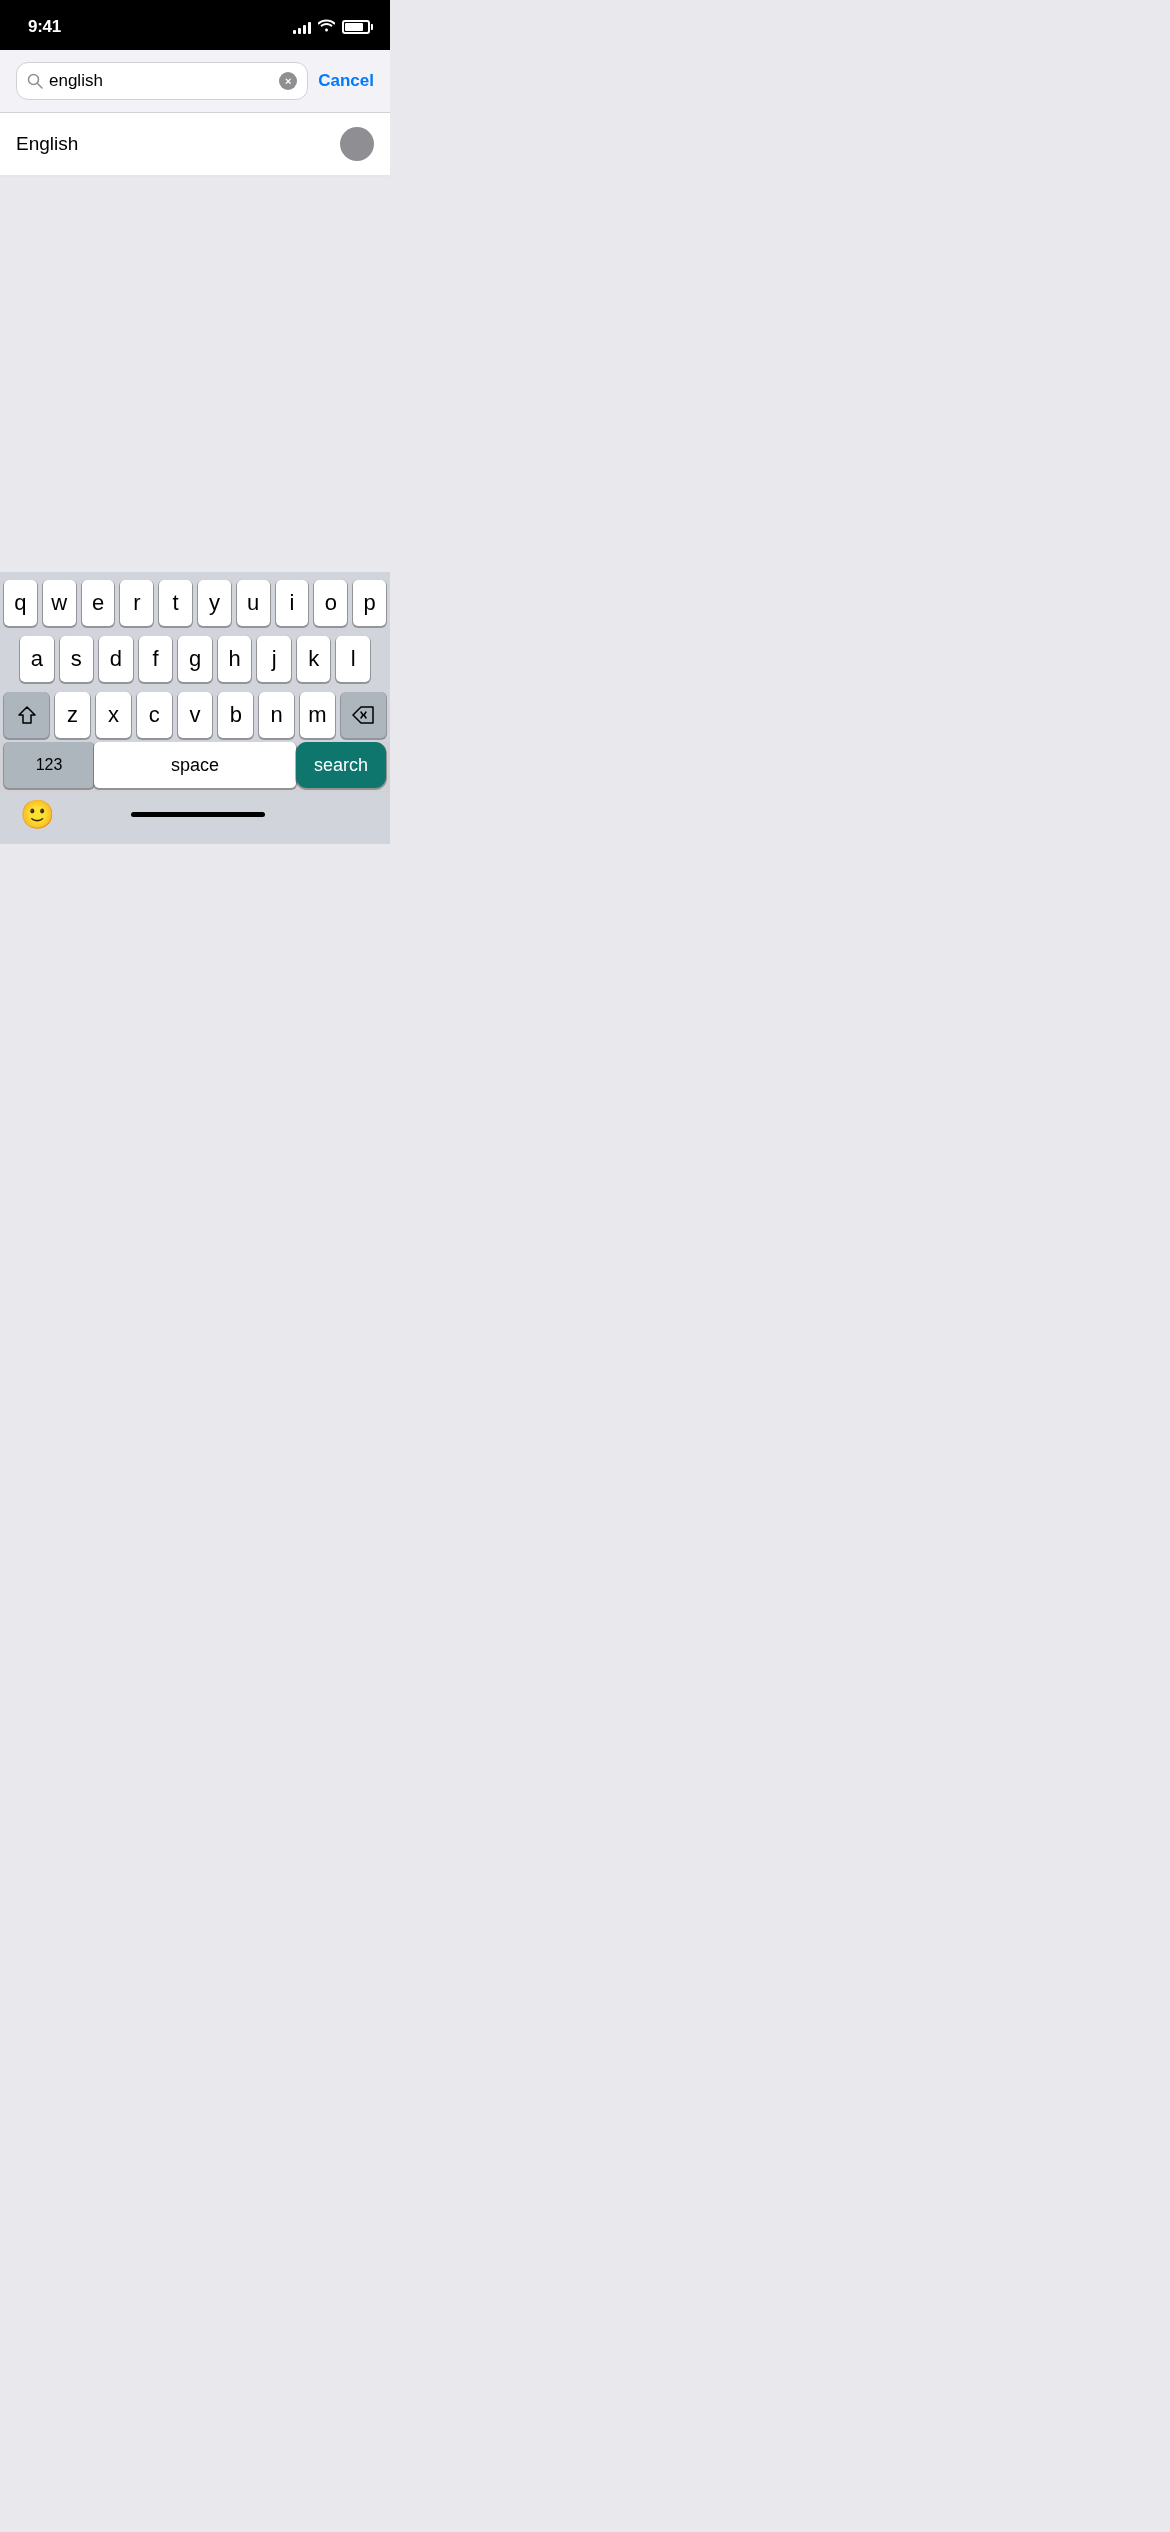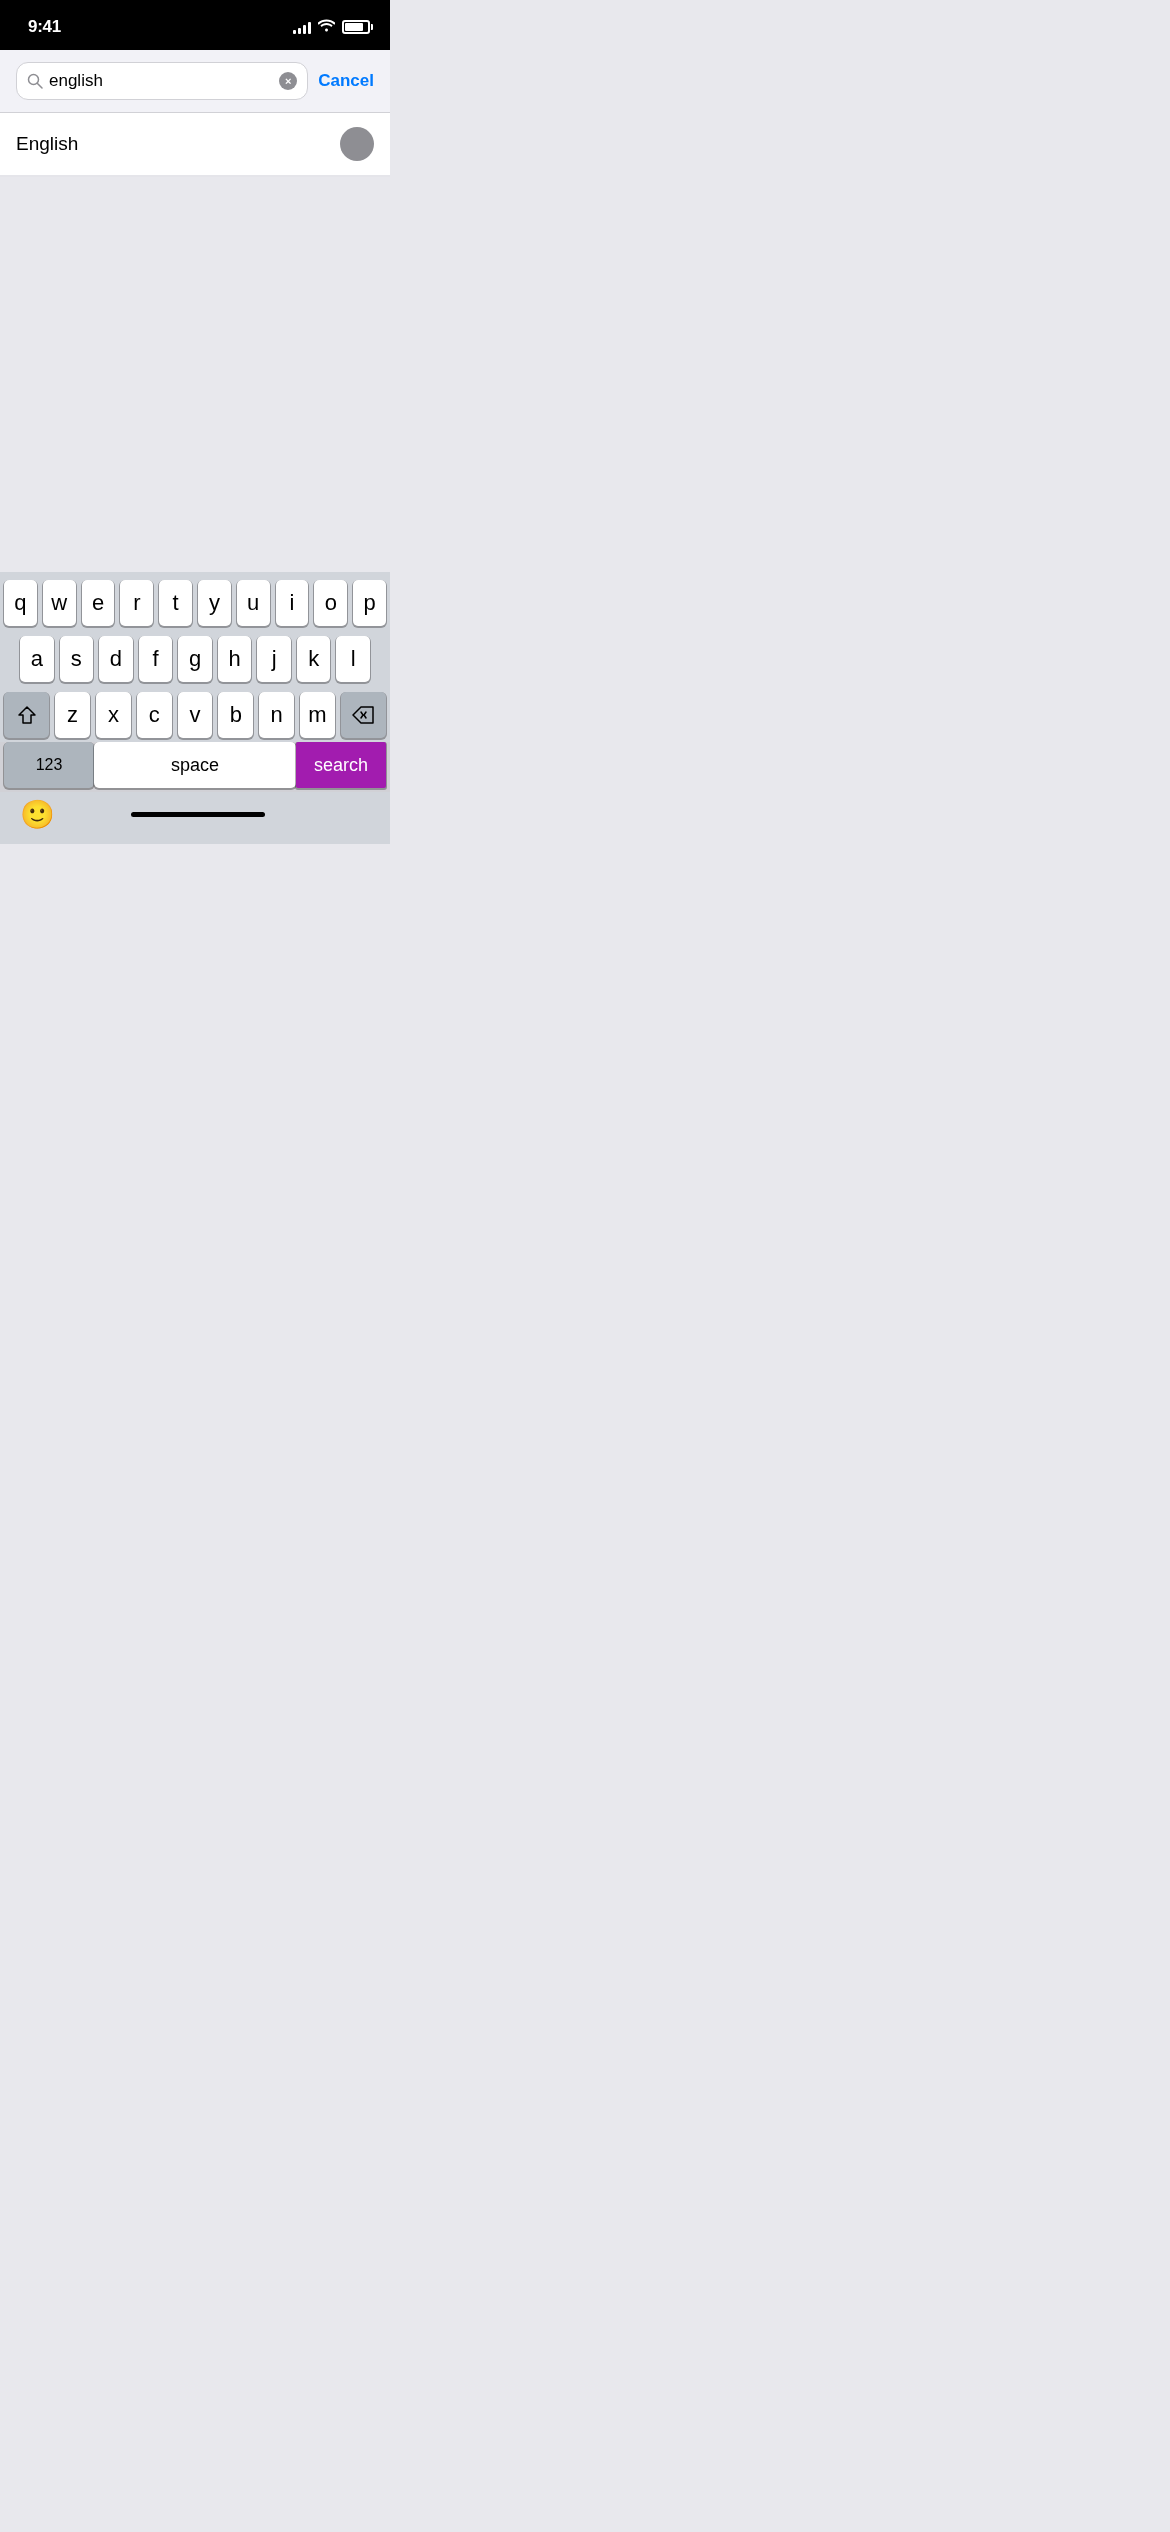--- a/index.html
+++ b/index.html
@@ -266,25 +266,25 @@
       font-size: 16px;
     }
 
     .key-space {
       flex: 1;
       font-size: 18px;
     }
 
     .key-search-btn {
       flex: 0 0 90px;
-      background: #a21caf;
+      background: #0f766e;
       color: #fff;
       font-size: 18px;
       font-weight: 400;
-      border-radius: 2px;
+      border-radius: 11px;
       height: 46px;
       display: flex;
       align-items: center;
       justify-content: center;
       cursor: pointer;
       box-shadow: 0 1px 0 1px rgba(0,0,0,0.3);
       font-family: -apple-system, 'SF Pro Display', 'Helvetica Neue', Arial, sans-serif;
       border: none;
       user-select: none;
     }

